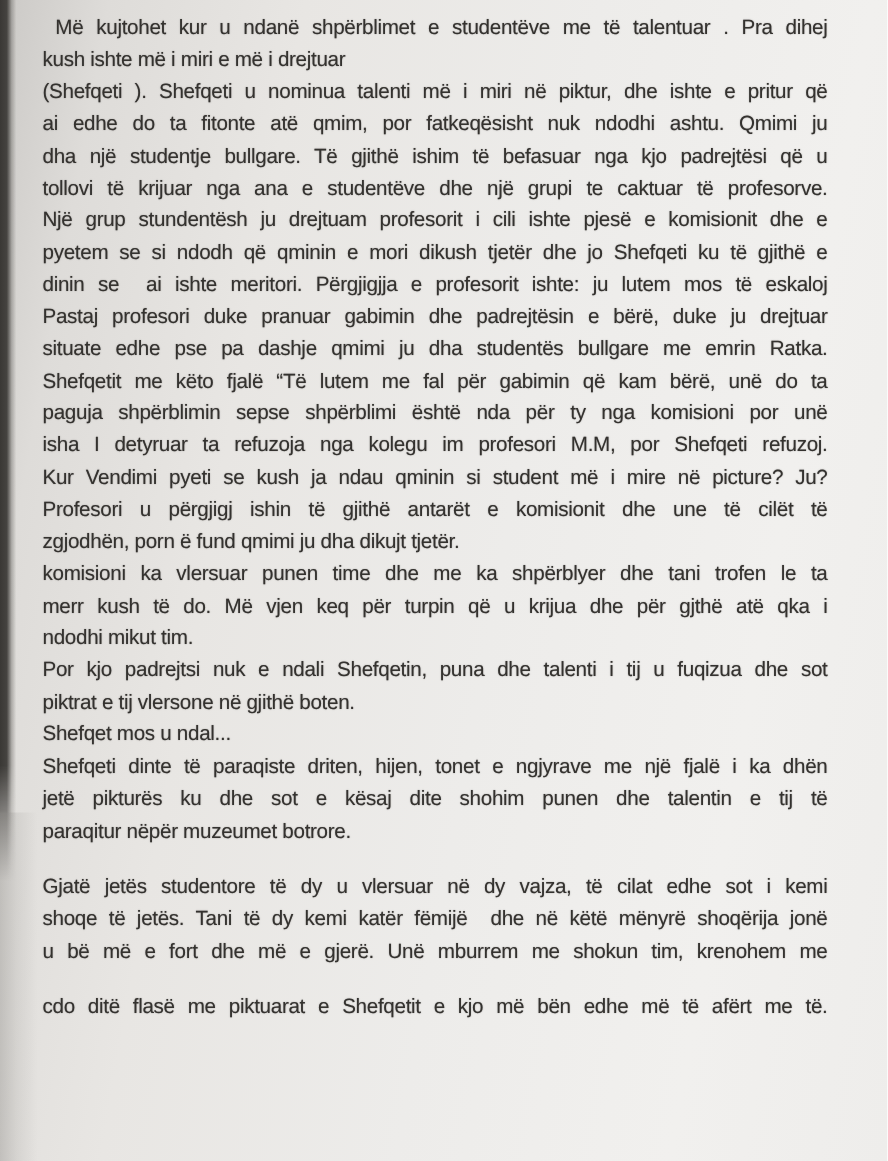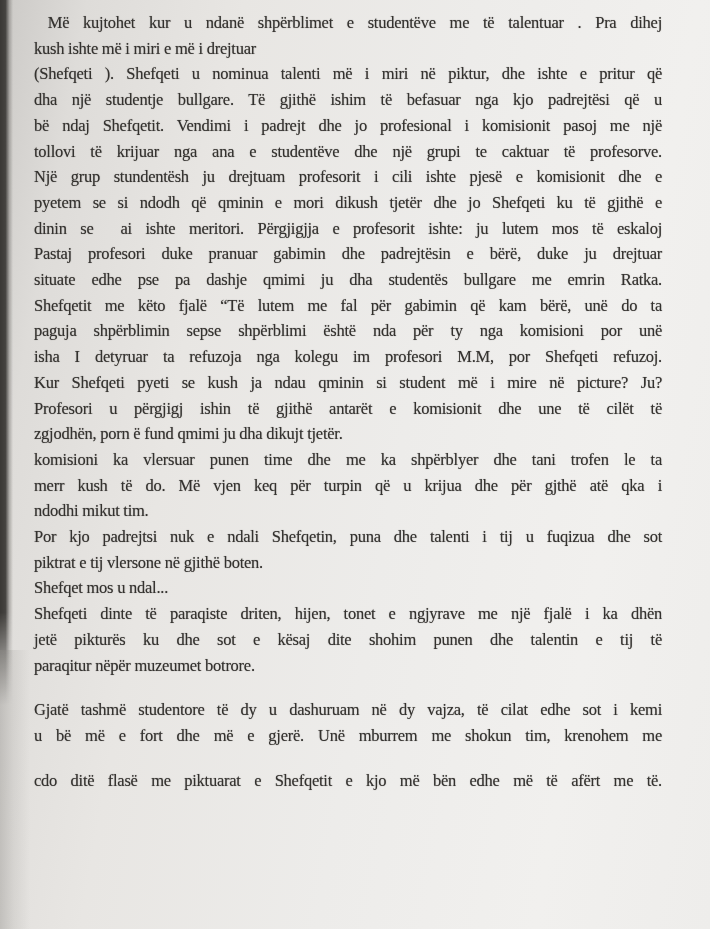--- a/index.html
+++ b/index.html
@@ -35,63 +35,63 @@
     font-size: 16.5px;
     letter-spacing: -0.25px;
     text-shadow: 0 0 1px rgba(52,50,47,0.55);
     filter: blur(0.2px);
   }
   .block + .block { margin-top: 19px; }
   .line {
     line-height: 25.7px;
     white-space: pre-wrap;
     text-align: left;
-    font-family: Liberation Serif, serif;
   }
   .line.j {
     text-align: justify;
     text-align-last: justify;
   }
 </style>
 </head>
 <body>
 
 <div class="scan">
   <div class="edge-dark"></div>
   <div class="edge-soft"></div>
   <div class="textcol">
       <div class="block">
         <div class="line j"> Më kujtohet kur u ndanë shpërblimet e studentëve me të talentuar . Pra dihej</div>
         <div class="line">kush ishte më i miri e më i drejtuar</div>
         <div class="line j">(Shefqeti ). Shefqeti u nominua talenti më i miri në piktur, dhe ishte e pritur që</div>
+        <div class="line j">ai edhe do ta fitonte atë qmim, por fatkeqësisht nuk ndodhi ashtu. Qmimi ju</div>
         <div class="line j">dha një studentje bullgare. Të gjithë ishim të befasuar nga kjo padrejtësi që u</div>
-        <div class="line j">bë ndaj Shefqetit. Vendimi i padrejt dhe jo profesional i komisionit pasoj me një</div>
         <div class="line j">tollovi të krijuar nga ana e studentëve dhe një grupi te caktuar të profesorve.</div>
         <div class="line j">Një grup stundentësh ju drejtuam profesorit i cili ishte pjesë e komisionit dhe e</div>
         <div class="line j">pyetem se si ndodh që qminin e mori dikush tjetër dhe jo Shefqeti ku të gjithë e</div>
         <div class="line j">dinin se  ai ishte meritori. Përgjigjja e profesorit ishte: ju lutem mos të eskaloj</div>
         <div class="line j">Pastaj profesori duke pranuar gabimin dhe padrejtësin e bërë, duke ju drejtuar</div>
         <div class="line j">situate edhe pse pa dashje qmimi ju dha studentës bullgare me emrin Ratka.</div>
         <div class="line j">Shefqetit me këto fjalë “Të lutem me fal për gabimin që kam bërë, unë do ta</div>
         <div class="line j">paguja shpërblimin sepse shpërblimi është nda për ty nga komisioni por unë</div>
         <div class="line j">isha I detyruar ta refuzoja nga kolegu im profesori M.M, por Shefqeti refuzoj.</div>
-        <div class="line j">Kur Shefqeti pyeti se kush ja ndau qminin si student më i mire në picture? Ju?</div>
+        <div class="line j">Kur Vendimi pyeti se kush ja ndau qminin si student më i mire në picture? Ju?</div>
         <div class="line j">Profesori u përgjigj ishin të gjithë antarët e komisionit dhe une të cilët të</div>
         <div class="line">zgjodhën, porn ë fund qmimi ju dha dikujt tjetër.</div>
         <div class="line j">komisioni ka vlersuar punen time dhe me ka shpërblyer dhe tani trofen le ta</div>
         <div class="line j">merr kush të do. Më vjen keq për turpin që u krijua dhe për gjthë atë qka i</div>
         <div class="line">ndodhi mikut tim.</div>
         <div class="line j">Por kjo padrejtsi nuk e ndali Shefqetin, puna dhe talenti i tij u fuqizua dhe sot</div>
         <div class="line">piktrat e tij vlersone në gjithë boten.</div>
         <div class="line">Shefqet mos u ndal...</div>
         <div class="line j">Shefqeti dinte të paraqiste driten, hijen, tonet e ngjyrave me një fjalë i ka dhën</div>
         <div class="line j">jetë pikturës ku dhe sot e kësaj dite shohim punen dhe talentin e tij të</div>
         <div class="line">paraqitur nëpër muzeumet botrore.</div>
       </div>
       <div class="block">
-        <div class="line j">Gjatë tashmë studentore të dy u dashuruam në dy vajza, të cilat edhe sot i kemi</div>
+        <div class="line j">Gjatë jetës studentore të dy u vlersuar në dy vajza, të cilat edhe sot i kemi</div>
+        <div class="line j">shoqe të jetës. Tani të dy kemi katër fëmijë  dhe në këtë mënyrë shoqërija jonë</div>
         <div class="line j">u bë më e fort dhe më e gjerë. Unë mburrem me shokun tim, krenohem me</div>
       </div>
       <div class="block">
         <div class="line j">cdo ditë flasë me piktuarat e Shefqetit e kjo më bën edhe më të afërt me të.</div>
       </div>
     </div>
 </div>
 
 </body></html>

